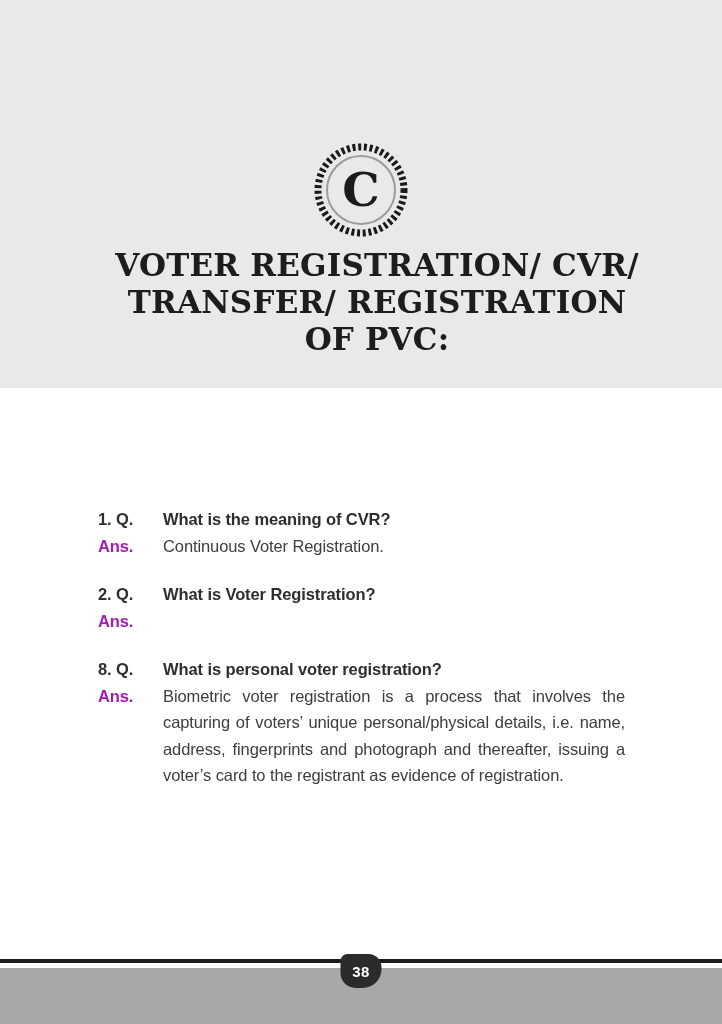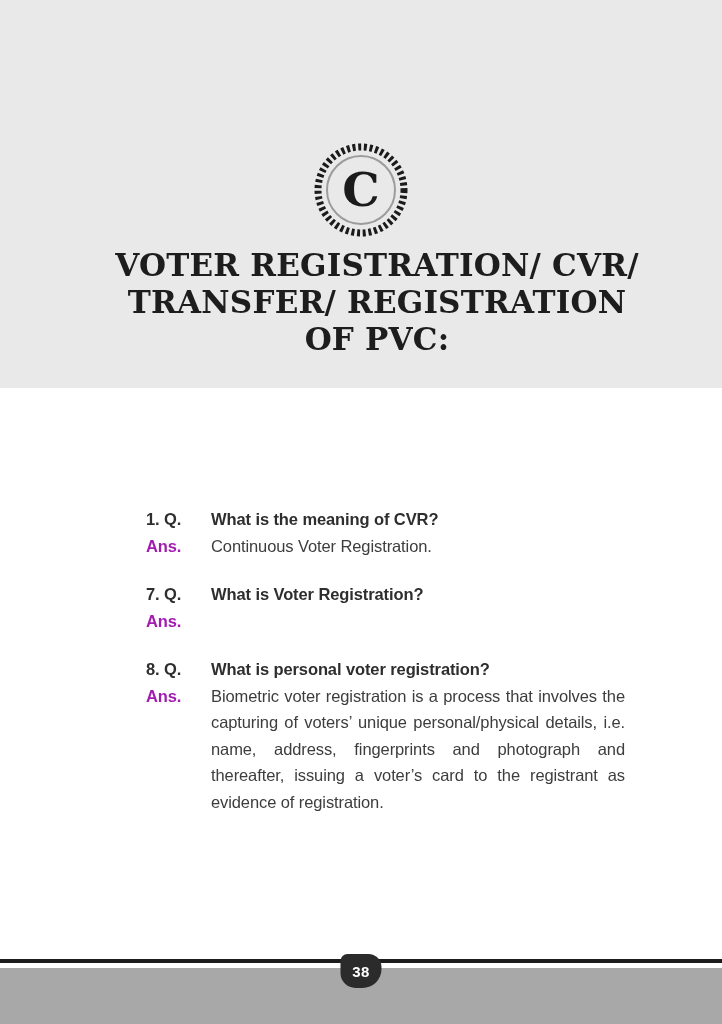--- a/index.html
+++ b/index.html
@@ -42,21 +42,21 @@
   }
   .title-line { display: block; }
 
   
   .qa-list {
     position: absolute;
     top: 506px; left: 98px;
     width: 527px;
   }
   .qa-item { margin-bottom: 22px; }
-  .qa-row { display: flex; margin-left: 48px; }
+  .qa-row { display: flex; }
   .qa-label {
     flex: 0 0 65px;
     width: 65px;
   }
   .qa-row, .qa-label, .question, .answer, .answer-label {
     font-size: 16.5px;
     line-height: 26.5px;
     letter-spacing: -0.1px;
   }
   .question {
@@ -126,21 +126,21 @@
         <div class="question">What is the meaning of CVR?</div>
       </div>
       <div class="qa-row">
         <div class="qa-label answer-label">Ans.</div>
         <div class="answer">Continuous Voter Registration.</div>
       </div>
     </section>
 
     <section class="qa-item">
       <div class="qa-row">
-        <div class="qa-label question">7. Q.</div>
+        <div class="qa-label question">2. Q.</div>
         <div class="question">What is Voter Registration?</div>
       </div>
       <div class="qa-row">
         <div class="qa-label answer-label">Ans.</div>
       </div>
     </section>
 
     <section class="qa-item">
       <div class="qa-row">
         <div class="qa-label question">8. Q.</div>

